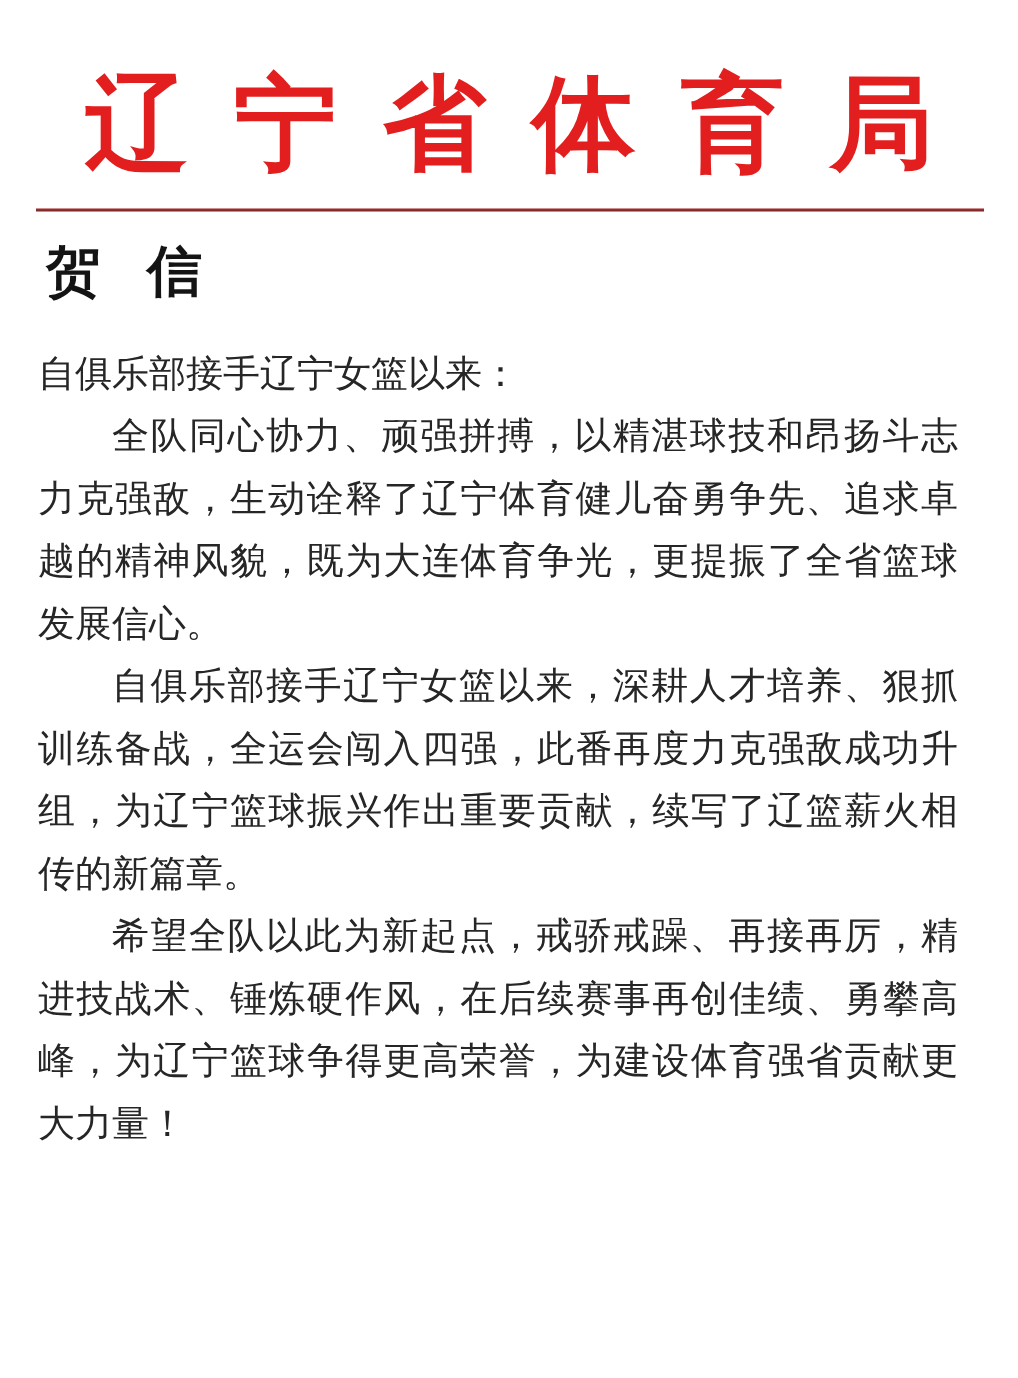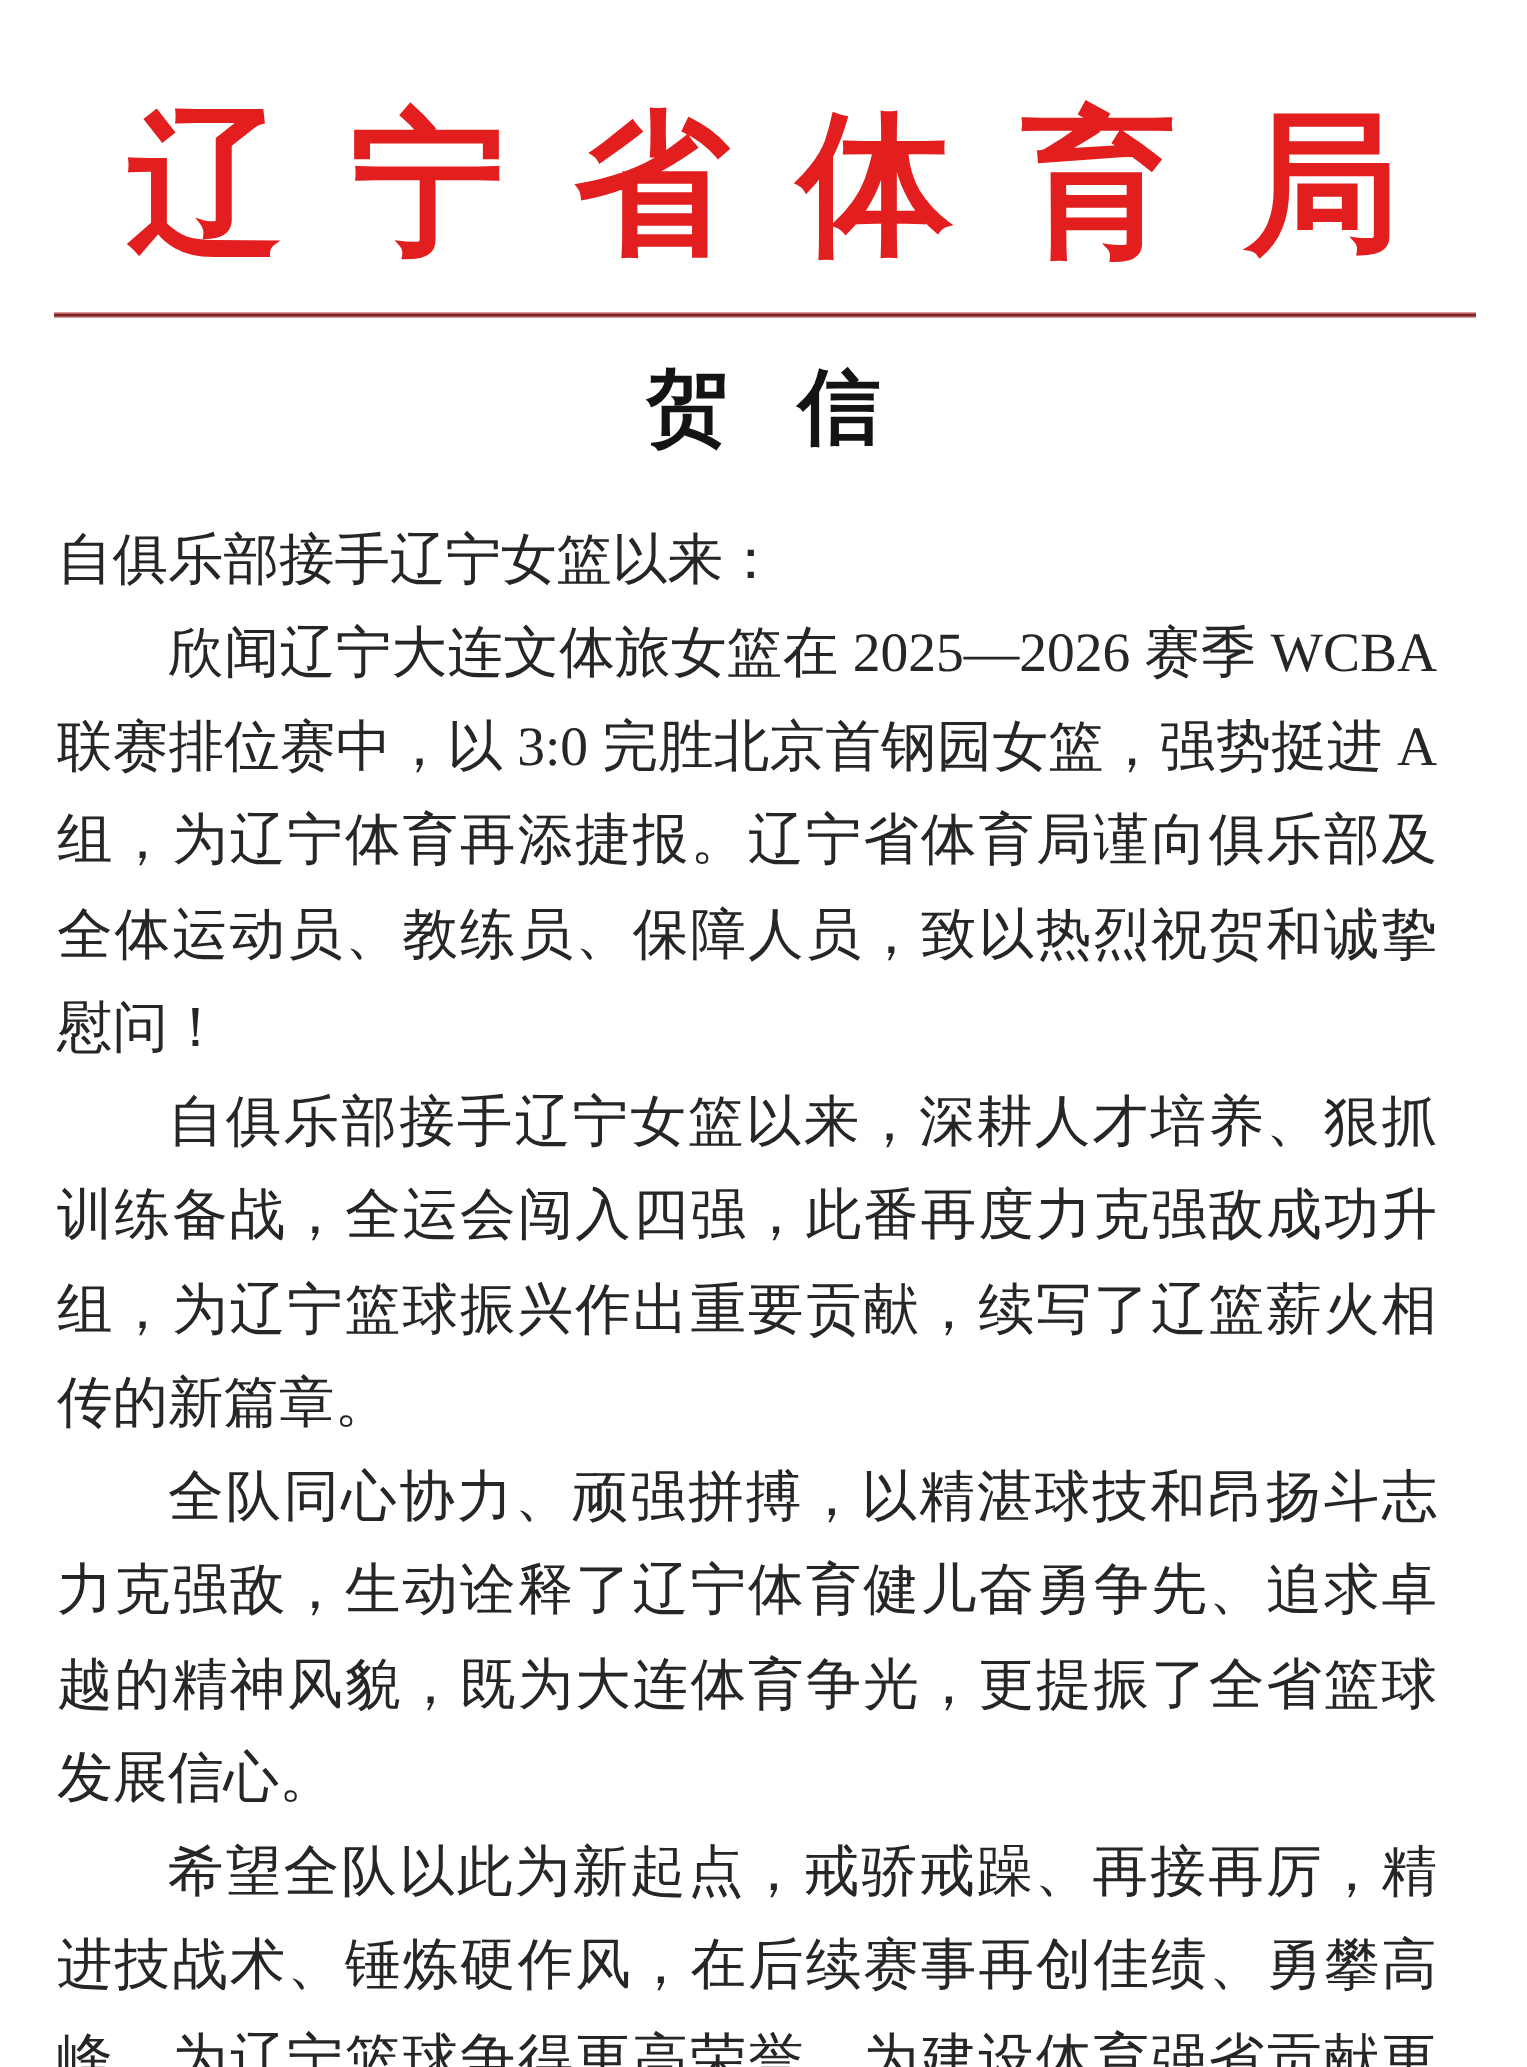--- a/index.html
+++ b/index.html
@@ -31,21 +31,20 @@
   }
   
   .red-line {
     height: 4px;
     margin: 26px 34px 0 36px;
     background: linear-gradient(to bottom, #edbebe 0%, #8c2626 40%, #7a2020 60%, #edbebe 100%);
   }
   
   .doc-title {
     margin: 30px 0 0 0;
-    text-align: center;
     font-size: 55px;
     font-weight: bold;
     color: #141414;
     letter-spacing: 46px;
     text-indent: 46px;
     line-height: 1.1;
   }
   
   .letter-body {
     margin-top: 40px;
@@ -75,22 +74,21 @@
 
   <div class="letterhead" style="color: rgb(227, 30, 30);">辽宁省体育局</div>
 
   <div class="red-line"></div>
 
   <h1 class="doc-title">贺信</h1>
 
   <div class="letter-body">
     <p class="salutation">自俱乐部接手辽宁女篮以来：</p>
 
-    <p class="para">欣闻辽宁大连文体旅女篮在 2025—2026 赛季 WCBA 联赛排位赛中，以 3:0 完胜北京首钢园女篮，强势挺进 A 组，为辽宁体育再添捷报。辽宁省体育局谨向俱乐部及全体运动员、教练员、保障人员，致以热烈祝贺和诚挚慰问！</p>
+
+    <p class="para">全队同心协力、顽强拼搏，以精湛球技和昂扬斗志力克强敌，生动诠释了辽宁体育健儿奋勇争先、追求卓越的精神风貌，既为大连体育争光，更提振了全省篮球发展信心。</p>
 
     <p class="para">自俱乐部接手辽宁女篮以来，深耕人才培养、狠抓训练备战，全运会闯入四强，此番再度力克强敌成功升组，为辽宁篮球振兴作出重要贡献，续写了辽篮薪火相传的新篇章。</p>
-
-    <p class="para">全队同心协力、顽强拼搏，以精湛球技和昂扬斗志力克强敌，生动诠释了辽宁体育健儿奋勇争先、追求卓越的精神风貌，既为大连体育争光，更提振了全省篮球发展信心。</p>
 
     <p class="para">希望全队以此为新起点，戒骄戒躁、再接再厉，精进技战术、锤炼硬作风，在后续赛事再创佳绩、勇攀高峰，为辽宁篮球争得更高荣誉，为建设体育强省贡献更大力量！</p>
   </div>
 
 </div>
 
 </body></html>

